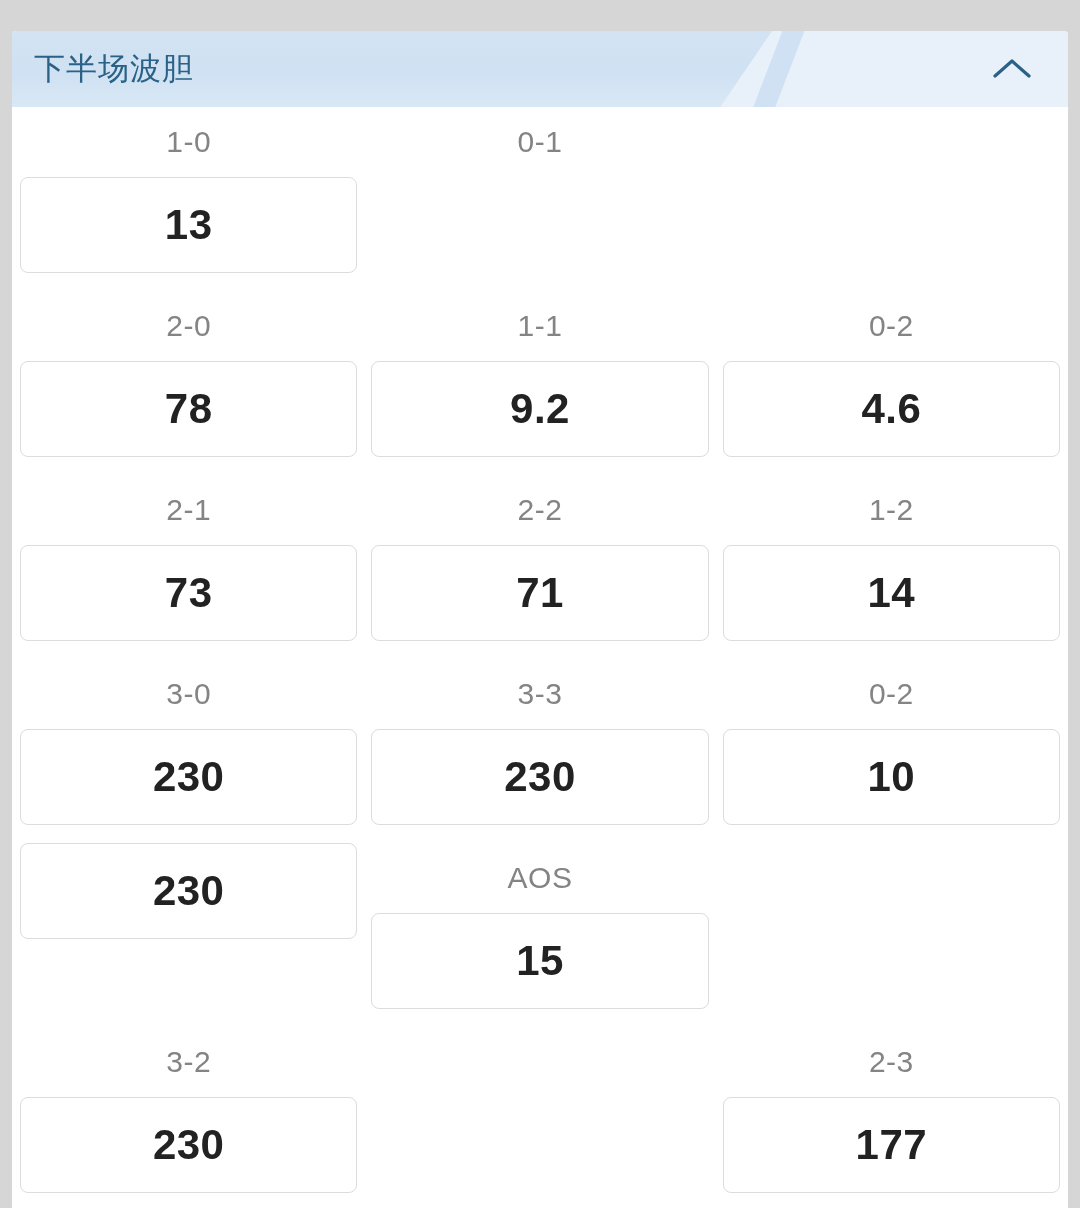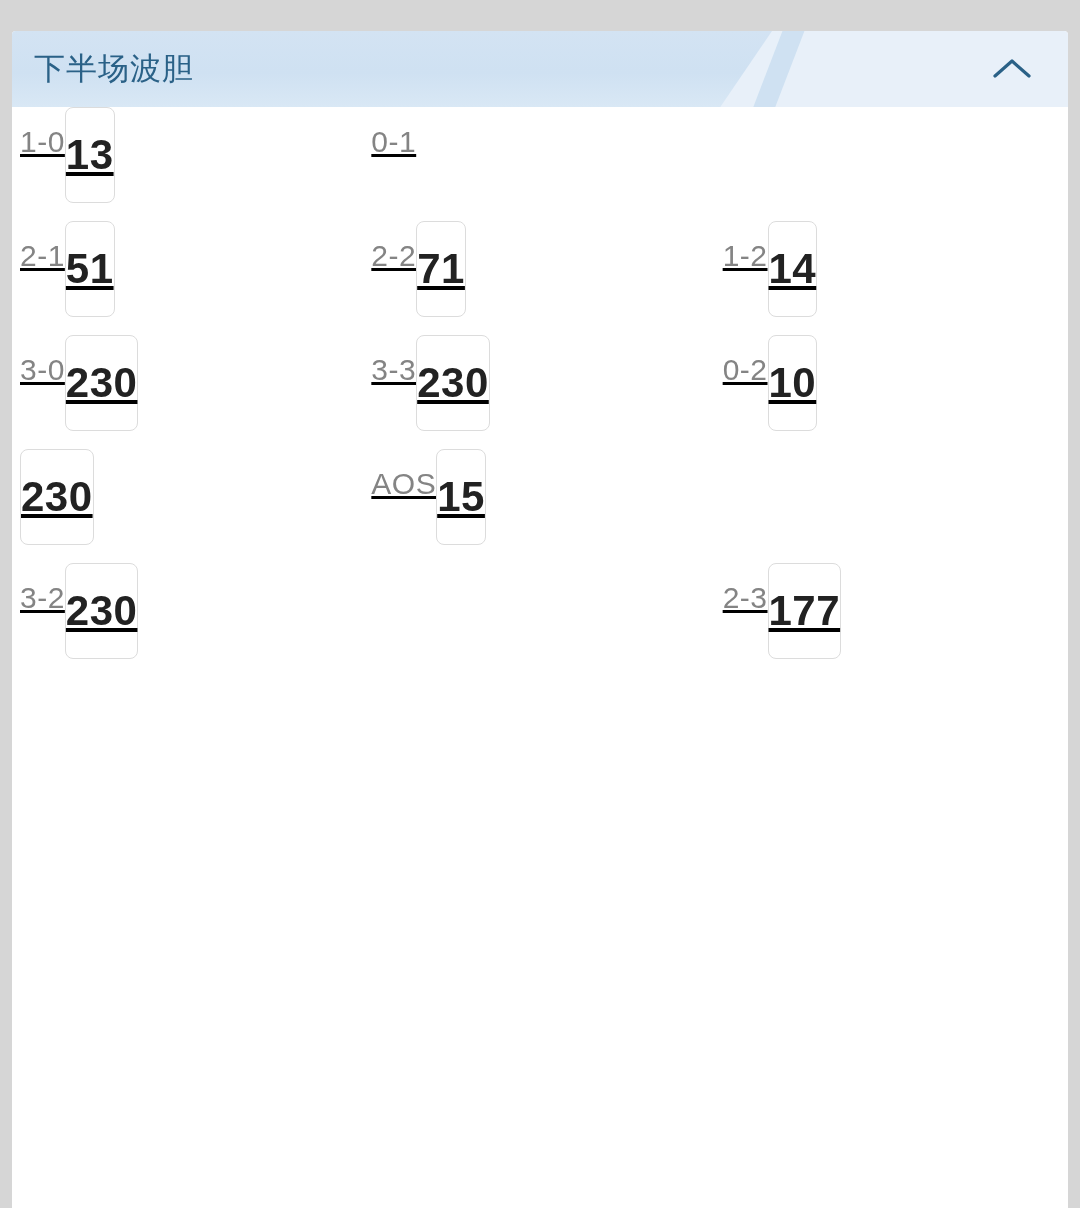--- a/index.html
+++ b/index.html
@@ -95,22 +95,22 @@
   }
 
   .score-row {
     display: grid;
     grid-template-columns: repeat(3, 1fr);
     column-gap: 14px;
   }
 
   .score-cell {
     display: flex;
+    flex-direction: column;
     align-items: stretch;
-    text-decoration: underline;
   }
   .score-cell.empty { visibility: hidden; }
 
   .score-label {
     height: 70px;
     line-height: 70px;
     text-align: center;
     font-size: 30px;
     color: #848484;
     font-weight: 400;
@@ -163,23 +163,43 @@
             <div class="odds-button">
               <span class="odds-value">13</span>
             </div>
           </div>
           <div class="score-cell">
             <div class="score-label">0-1</div>
           </div>
         </div>
         <div class="score-row">
           <div class="score-cell">
+            <div class="score-label">2-0</div>
+            <div class="odds-button">
+              <span class="odds-value">78</span>
+            </div>
+          </div>
+          <div class="score-cell">
+            <div class="score-label">1-1</div>
+            <div class="odds-button">
+              <span class="odds-value">9.2</span>
+            </div>
+          </div>
+          <div class="score-cell">
+            <div class="score-label">0-2</div>
+            <div class="odds-button">
+              <span class="odds-value">4.6</span>
+            </div>
+          </div>
+        </div>
+        <div class="score-row">
+          <div class="score-cell">
             <div class="score-label">2-1</div>
             <div class="odds-button">
-              <span class="odds-value">51</span>
+              <span class="odds-value">73</span>
             </div>
           </div>
           <div class="score-cell">
             <div class="score-label">2-2</div>
             <div class="odds-button">
               <span class="odds-value">71</span>
             </div>
           </div>
           <div class="score-cell">
             <div class="score-label">1-2</div>

